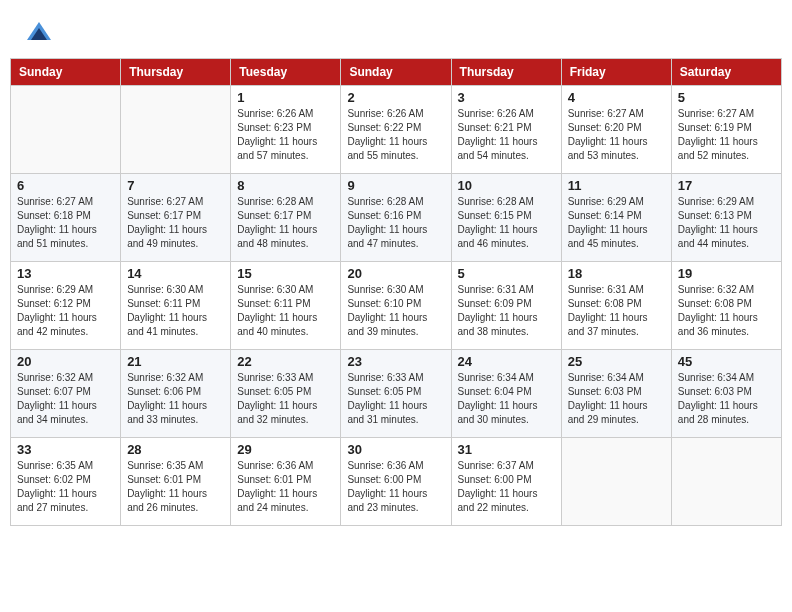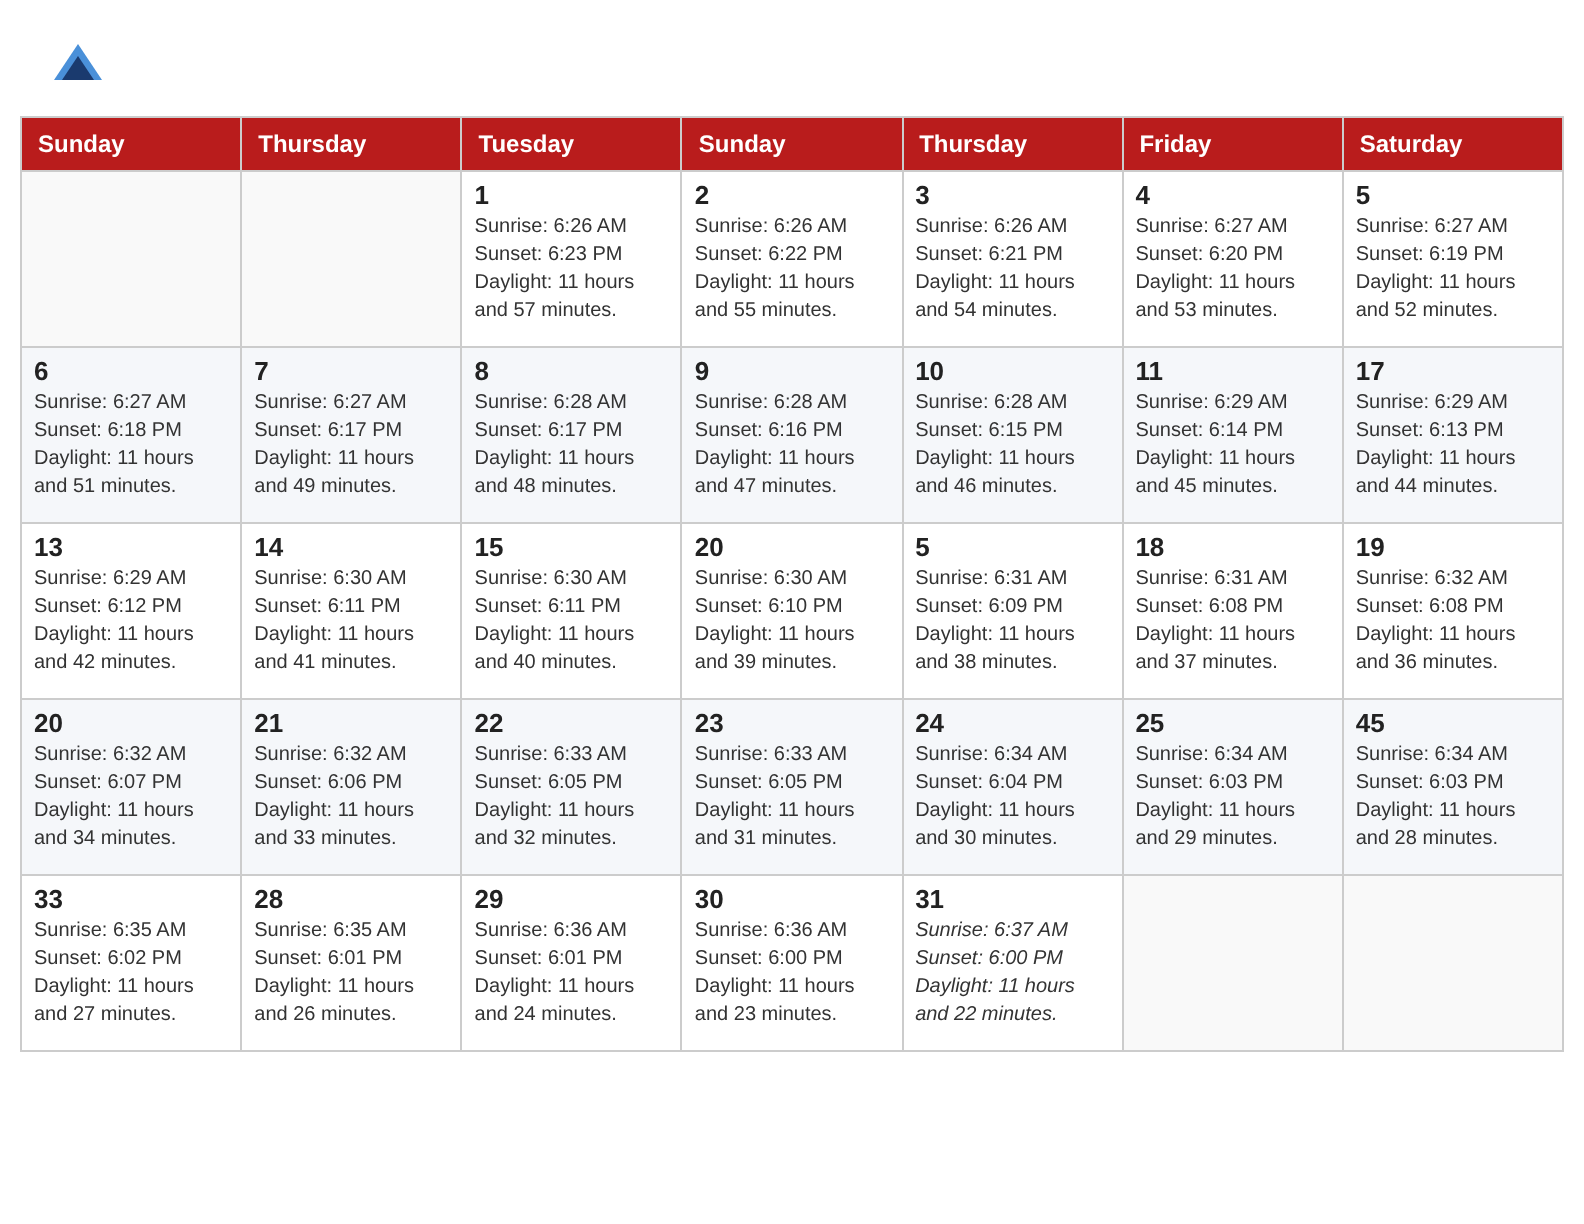--- a/index.html
+++ b/index.html
@@ -305,21 +305,21 @@
 Daylight: 11 hours and 24 minutes.</div>
         </td>
         <td>
           <span class="day-number">30</span>
           <div class="day-info" style="white-space: pre-line;">Sunrise: 6:36 AM
 Sunset: 6:00 PM
 Daylight: 11 hours and 23 minutes.</div>
         </td>
         <td>
           <span class="day-number">31</span>
-          <div class="day-info" style="white-space: pre-line; font-style: italic;">Sunrise: 6:37 AM
+          <div class="day-info" style="white-space: pre-line;">Sunrise: 6:37 AM
 Sunset: 6:00 PM
 Daylight: 11 hours and 22 minutes.</div>
         </td>
         <td class="empty-cell"></td>
         <td class="empty-cell"></td>
       </tr>
     </tbody>
 </table>
 
 </body></html>

